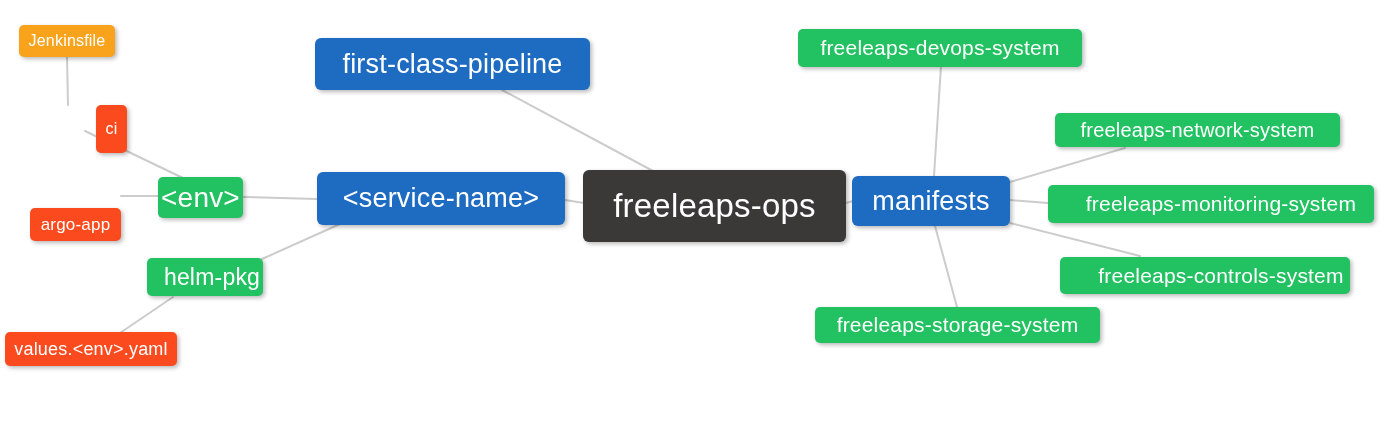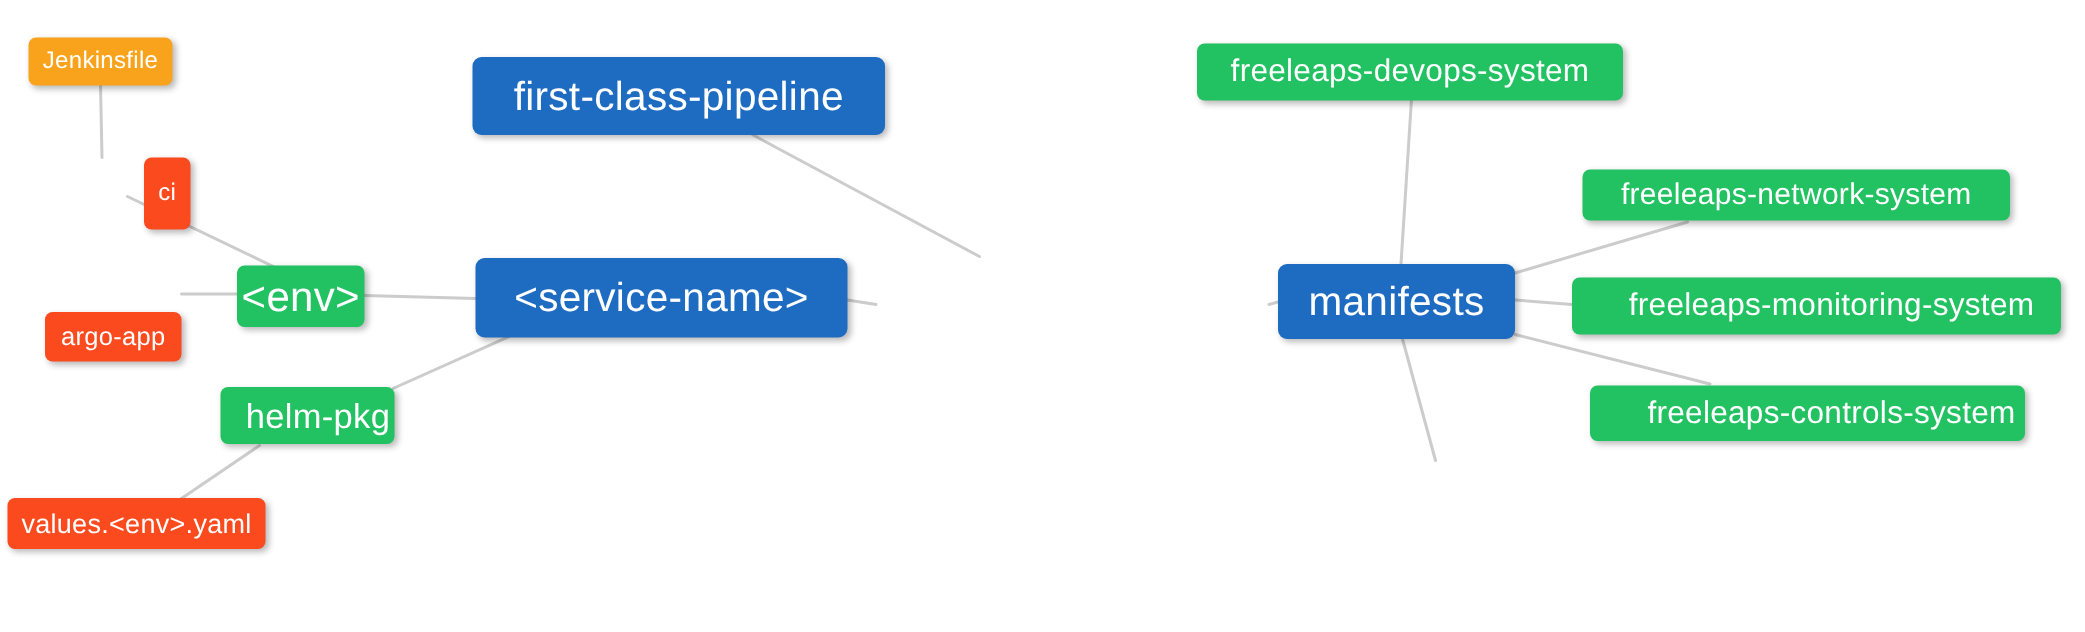--- a/index.html
+++ b/index.html
@@ -85,19 +85,21 @@
   </svg>
 
   <div class="node orange n-jenkinsfile">Jenkinsfile</div>
   <div class="node red    n-ci">ci</div>
   <div class="node red    n-argo">argo-app</div>
   <div class="node green  n-env">&lt;env&gt;</div>
   <div class="node green  n-helm">helm-pkg</div>
   <div class="node red    n-values">values.&lt;env&gt;.yaml</div>
   <div class="node blue   n-pipeline">first-class-pipeline</div>
   <div class="node blue   n-service">&lt;service-name&gt;</div>
+  <div class="node root   n-root">freeleaps-ops</div>
   <div class="node blue   n-manifests">manifests</div>
   <div class="node green  n-devops">freeleaps-devops-system</div>
   <div class="node green  n-network">freeleaps-network-system</div>
   <div class="node green  n-monitoring">freeleaps-monitoring-system</div>
   <div class="node green  n-controls">freeleaps-controls-system</div>
+  <div class="node green  n-storage">freeleaps-storage-system</div>
 
 </div>
 
 </body></html>

